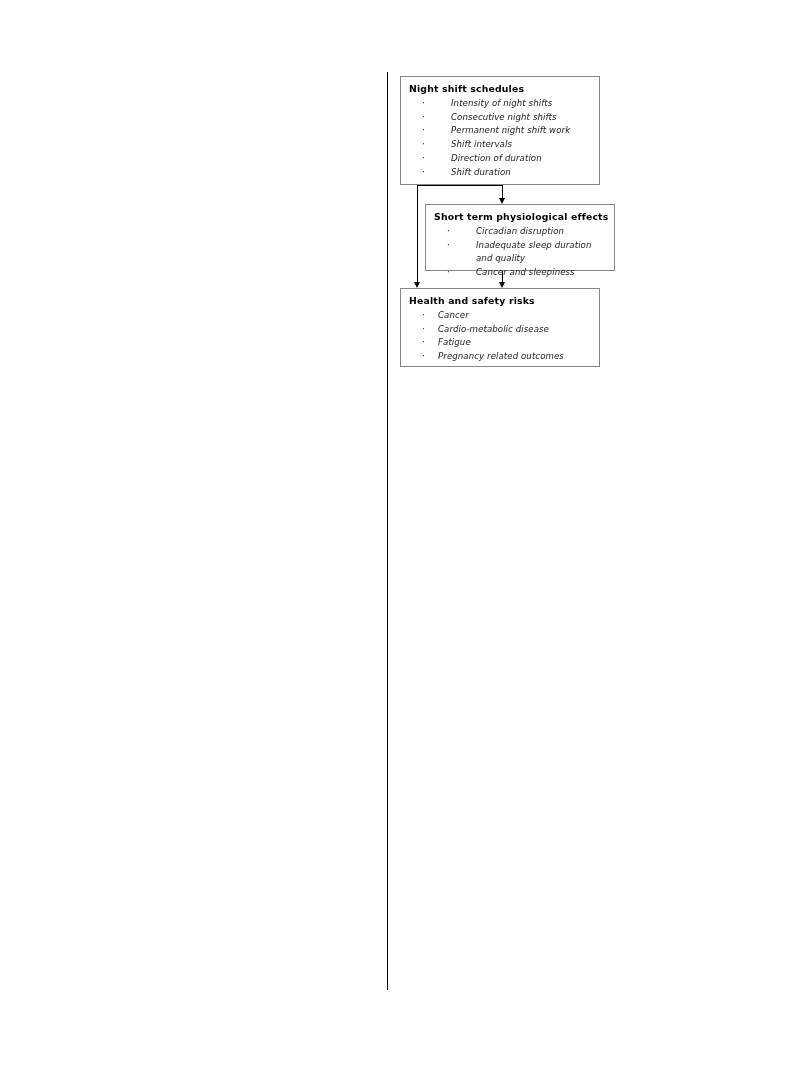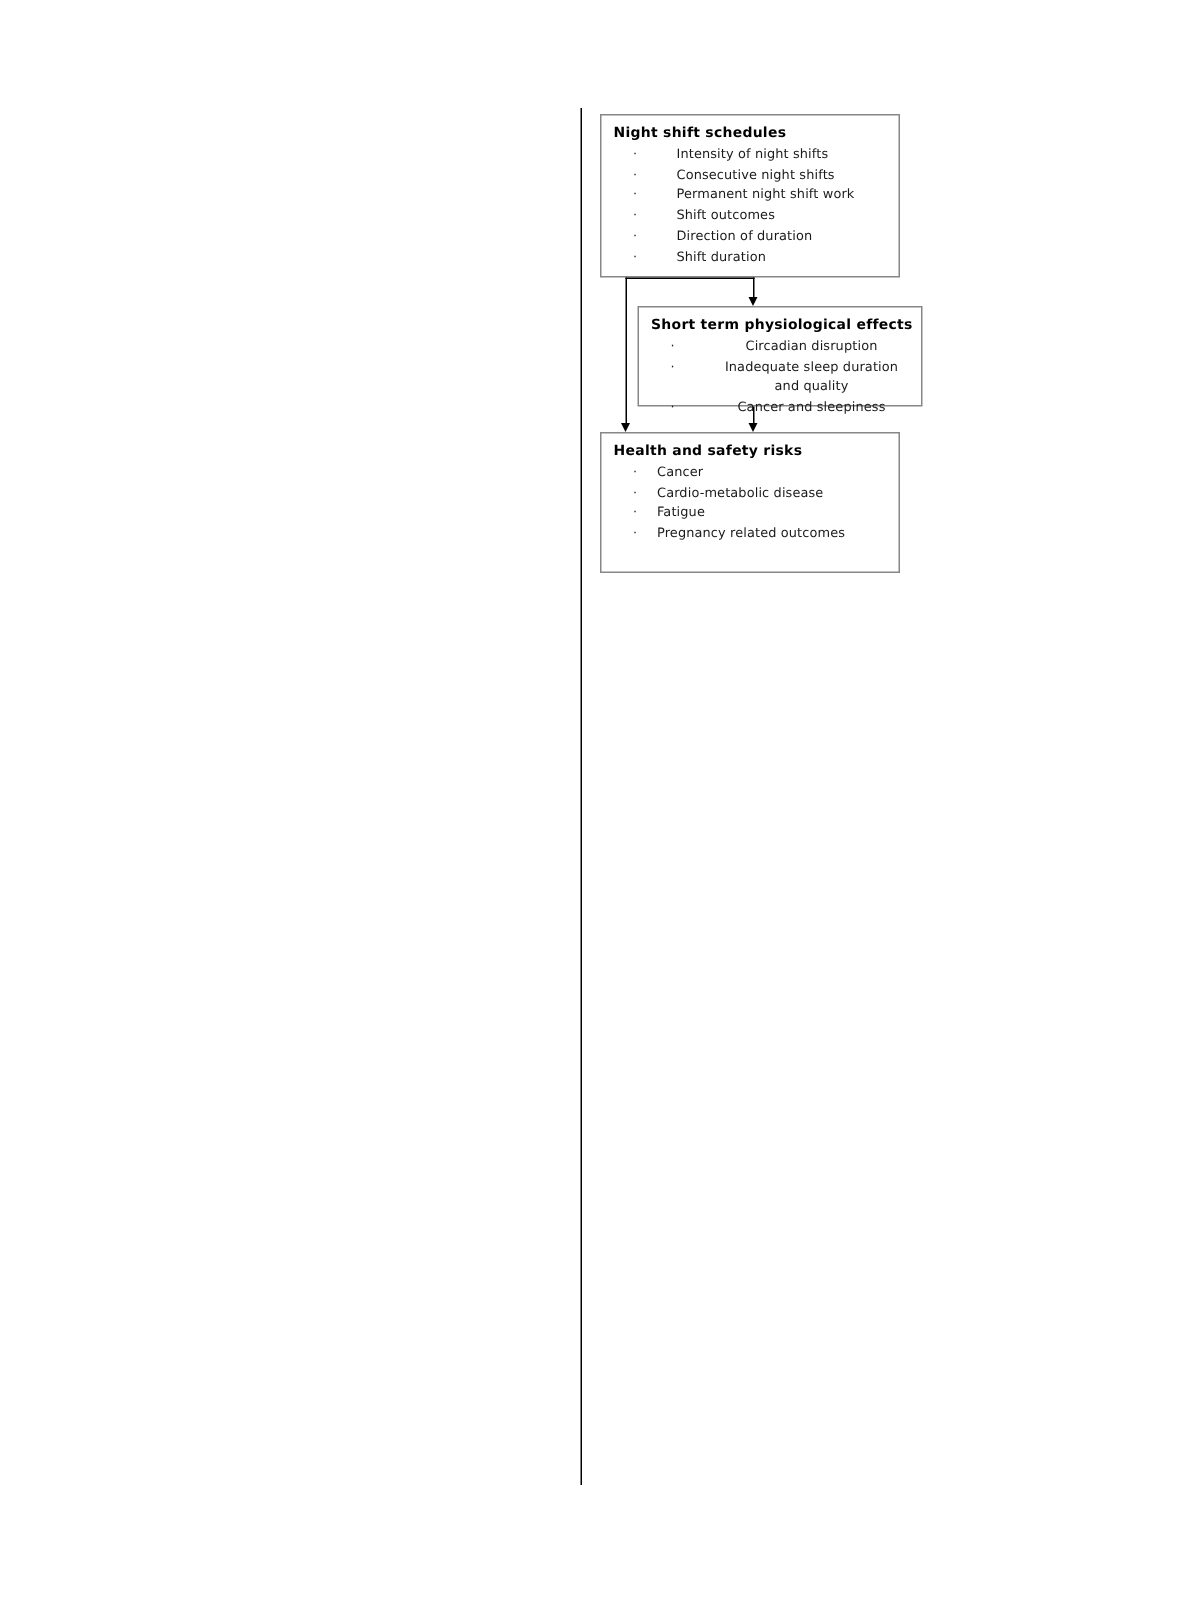--- a/index.html
+++ b/index.html
@@ -61,48 +61,49 @@
     left: 0;
     top: 0;
     width: 14px;
     text-align: left;
     font-size: 8.6px;
     line-height: 13.7px;
     color: #1a1a1a;
   }
   .bullet-item .txt {
     display: block;
+    font-style: italic;
   }
 
   
   #box-schedules {
     left: 400px;
     top: 76px;
     width: 200px;
     height: 109px;
   }
   #box-schedules .bullet-list { margin-left: 13px; }
   #box-schedules .bullet-item .txt { margin-left: 29px; }
 
   
   #box-effects {
     left: 425px;
     top: 204px;
     width: 190px;
     height: 67px;
   }
   #box-effects .bullet-list { margin-left: 13px; }
-  #box-effects .bullet-item .txt { margin-left: 29px; text-align: center; }
+  #box-effects .bullet-item .txt { margin-left: 29px; }
 
   
   #box-risks {
     left: 400px;
     top: 288px;
     width: 200px;
-    height: 94px;
+    height: 79px;
   }
   #box-risks .bullet-list { margin-left: 13px; }
   #box-risks .bullet-item .txt { margin-left: 16px; }
 
   
   .conn-line {
     position: absolute;
     background: #000000;
   }
   .v-line { width: 1px; }
@@ -144,21 +145,21 @@
     <li class="bullet-item">
       <span class="dot">·</span>
       <span class="txt">Consecutive night shifts</span>
     </li>
     <li class="bullet-item">
       <span class="dot">·</span>
       <span class="txt">Permanent night shift work</span>
     </li>
     <li class="bullet-item">
       <span class="dot">·</span>
-      <span class="txt">Shift outcomes</span>
+      <span class="txt">Shift intervals</span>
     </li>
     <li class="bullet-item">
       <span class="dot">·</span>
       <span class="txt">Direction of duration</span>
     </li>
     <li class="bullet-item">
       <span class="dot">·</span>
       <span class="txt">Shift duration</span>
     </li>
   </ul>

